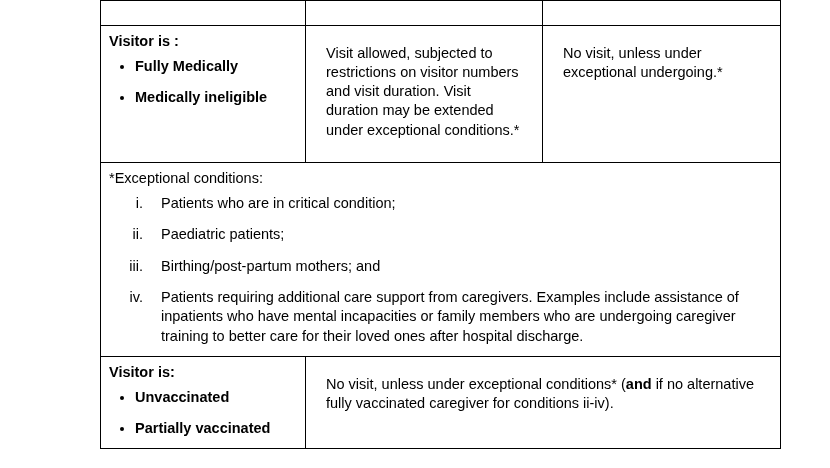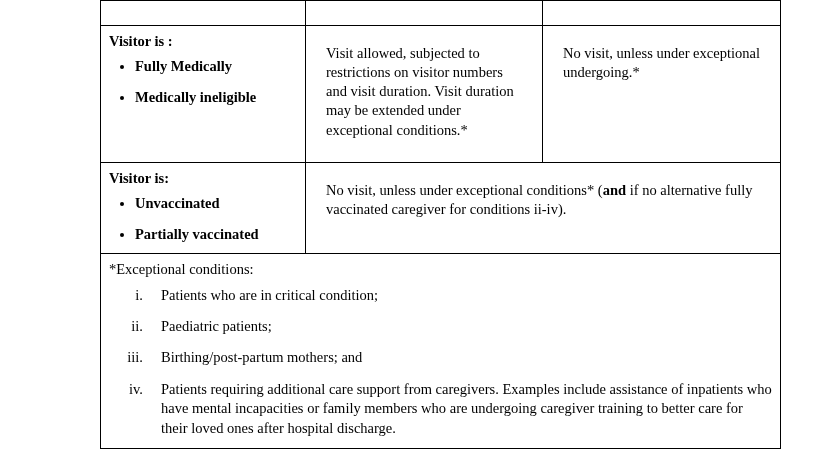--- a/index.html
+++ b/index.html
@@ -12,21 +12,20 @@
     height: 468px;
     font-family: "Liberation Sans", sans-serif;
     color: #000000;
     overflow: hidden;
   }
   .page {
     position: relative;
     width: 669px;
     height: 468px;
     box-sizing: border-box;
-    font-family: Liberation Serif, serif;
   }
   table.doc-table {
     position: absolute;
     left: 100px;
     top: 0px;
     width: 629px;
     border-collapse: collapse;
     table-layout: fixed;
   }
   table.doc-table td {
@@ -106,32 +105,20 @@
         </ul>
       </td>
       <td class="col-b">
         <p class="cell-text">Visit allowed, subjected to restrictions on visitor numbers and visit duration. Visit duration may be extended under exceptional conditions.*</p>
       </td>
       <td class="col-c">
         <p class="cell-text">No visit, unless under exceptional undergoing.*</p>
       </td>
     </tr>
     <tr>
-      <td class="col-a">
-        <p class="cat-title">Visitor is:</p>
-        <ul class="bullets">
-          <li>Unvaccinated</li>
-          <li>Partially vaccinated</li>
-        </ul>
-      </td>
-      <td class="col-bc" colspan="2">
-        <p class="cell-text"><span>No visit, unless under exceptional conditions* (</span><b class="inline">and</b><span> if no alternative fully vaccinated caregiver for conditions ii-iv).</span></p>
-      </td>
-    </tr>
-    <tr>
       <td class="col-full footnote-cell" colspan="3">
         <p class="footnote-title">*Exceptional conditions:</p>
         <ol class="roman">
           <li>
             <span class="num">i.</span>
             <span class="txt">Patients who are in critical condition;</span>
           </li>
           <li>
             <span class="num">ii.</span>
             <span class="txt">Paediatric patients;</span>
@@ -140,15 +127,27 @@
             <span class="num">iii.</span>
             <span class="txt">Birthing/post-partum mothers; and</span>
           </li>
           <li>
             <span class="num">iv.</span>
             <span class="txt">Patients requiring additional care support from caregivers. Examples include assistance of inpatients who have mental incapacities or family members who are undergoing caregiver training to better care for their loved ones after hospital discharge.</span>
           </li>
         </ol>
       </td>
     </tr>
+    <tr>
+      <td class="col-a">
+        <p class="cat-title">Visitor is:</p>
+        <ul class="bullets">
+          <li>Unvaccinated</li>
+          <li>Partially vaccinated</li>
+        </ul>
+      </td>
+      <td class="col-bc" colspan="2">
+        <p class="cell-text"><span>No visit, unless under exceptional conditions* (</span><b class="inline">and</b><span> if no alternative fully vaccinated caregiver for conditions ii-iv).</span></p>
+      </td>
+    </tr>
   </tbody>
     </table>
 </div>
 
 </body></html>

